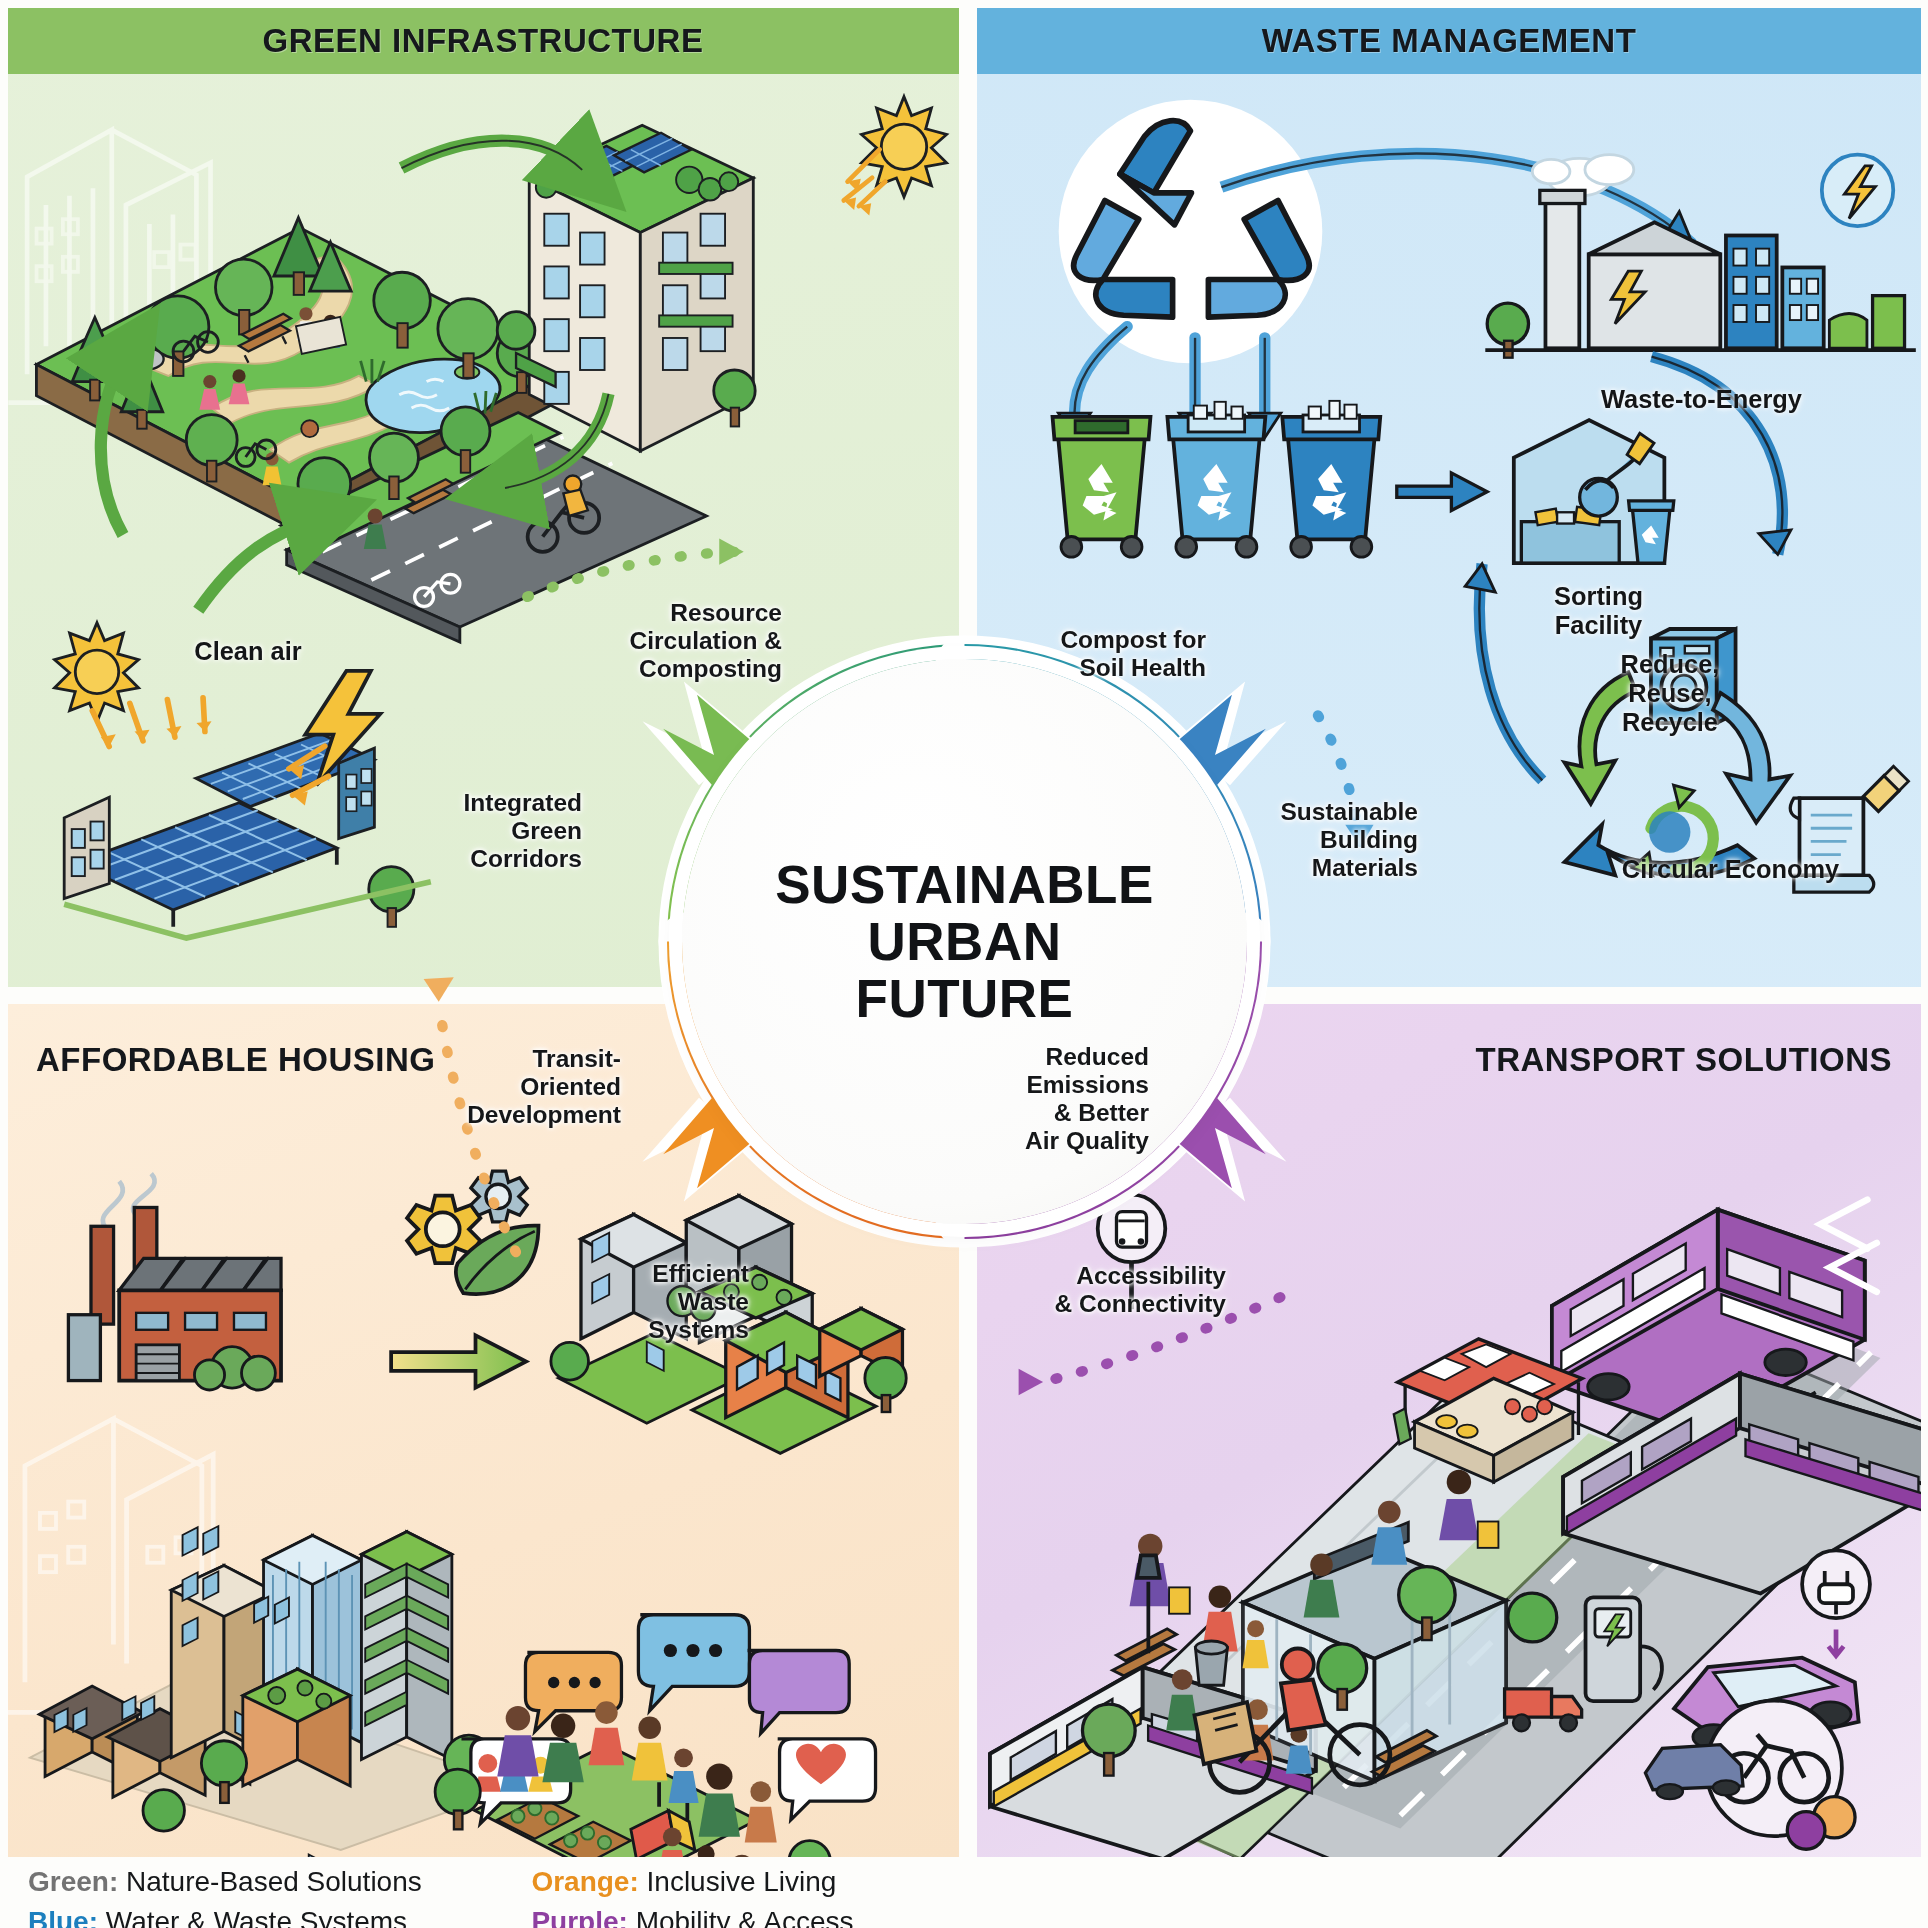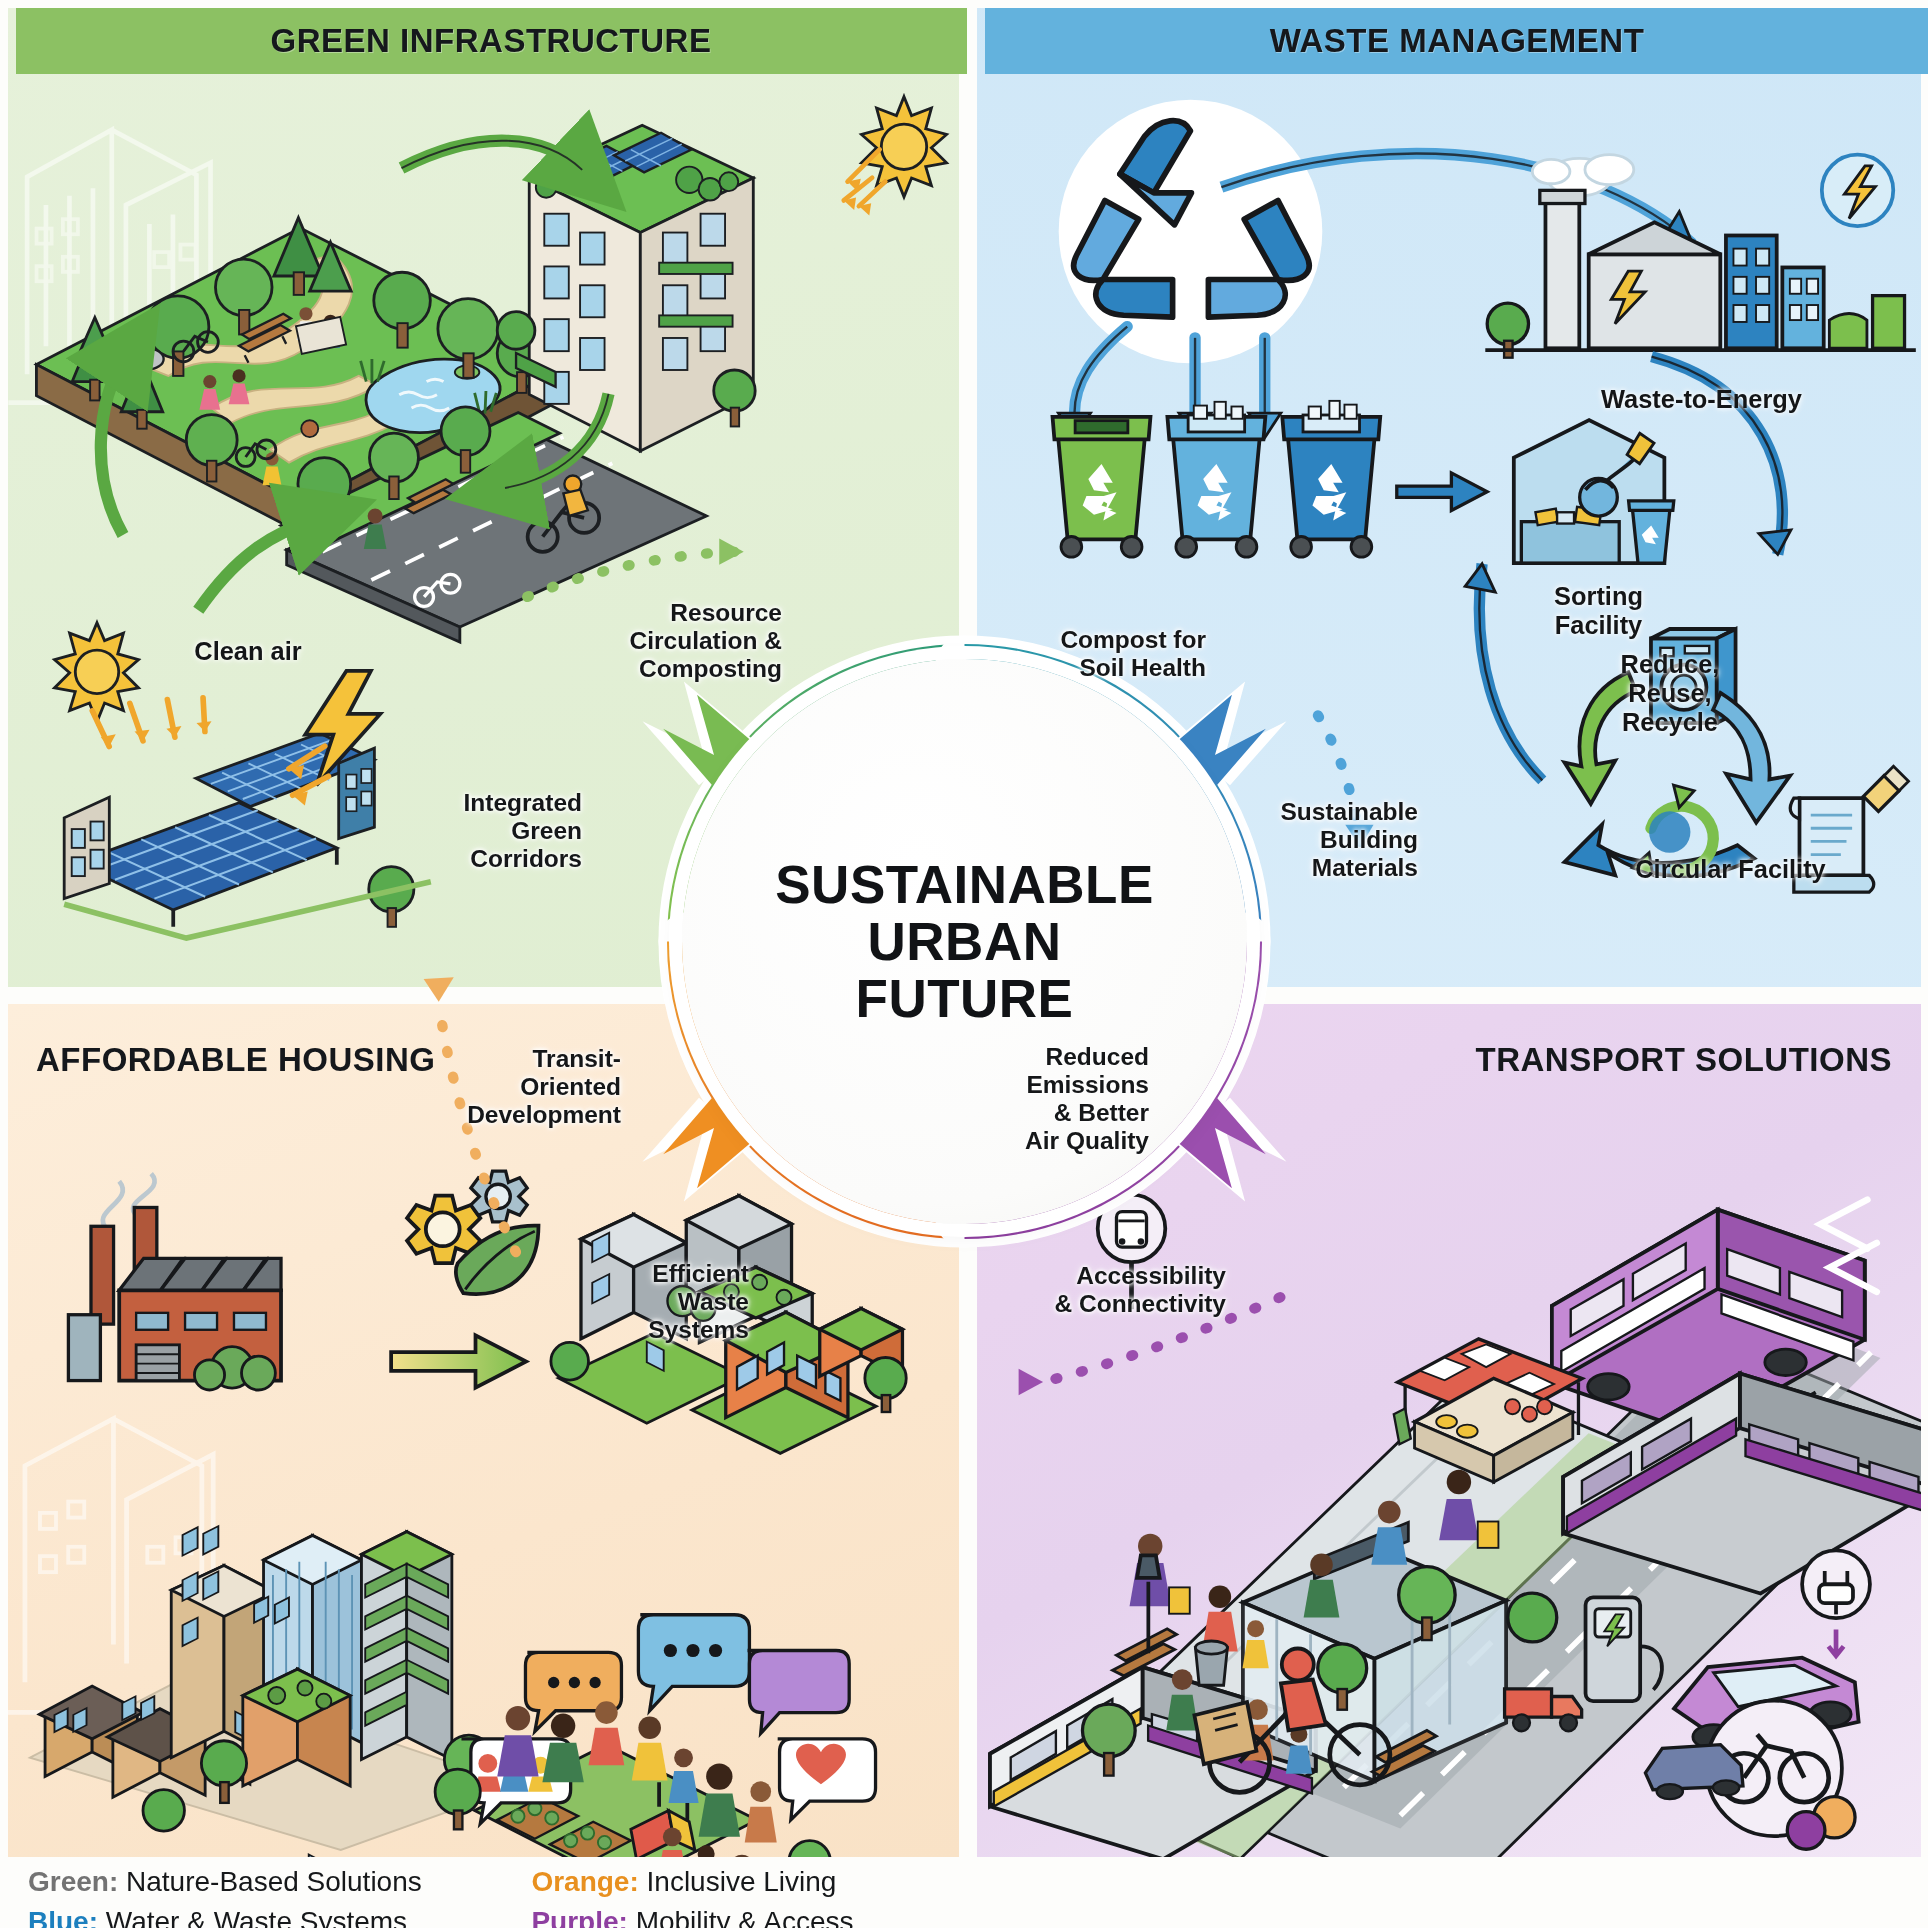--- a/index.html
+++ b/index.html
@@ -20,21 +20,21 @@
   #q-orange { left: 7.5px;    top: 1004px; width: 951px; height: 853px;  background: #fbead4; }
   #q-purple { left: 977px; top: 1004px; width: 944px; height: 853px;  background: #ecd9ef; }
 
   #q-orange .quad-inner { background: linear-gradient(160deg,#fdeedb 0%, #fbe6cd 60%, #f9e2c6 100%); }
   #q-purple .quad-inner { background: linear-gradient(150deg,#ecd6f0 0%, #e6d2ee 45%, #f2e7f6 100%); }
   #q-green  .quad-inner { background: linear-gradient(170deg,#e6f1da 0%, #e0eed2 100%); }
   #q-blue   .quad-inner { background: linear-gradient(190deg,#cfe7f7 0%, #d8ecf9 100%); }
 
   .hdr-bar {
     position: absolute; left: 0; top: 0; width: 100%; height: 66px;
-    display: flex; align-items: center; justify-content: center; margin-left: 8px;
+    display: flex; align-items: center; justify-content: center;
   }
   #hdr-green { background: #8cc163; }
   #hdr-blue  { background: #63b2dd; }
   .hdr-title {
     font-size: 33px; font-weight: 700; letter-spacing: 0.5px;
     color: #15181c; text-shadow: 0.9px 0.9px 0 rgba(255,255,255,.35);
     font-family: "Liberation Sans", sans-serif;
   }
   .hdr-free {
     position: absolute; font-size: 33px; font-weight: 700; color: #15181c;
@@ -642,21 +642,21 @@
       <g fill="none" stroke="#7cbf4d" stroke-width="12" stroke-linecap="round">
         <path d="M104 212 a34 34 0 1 1 26 44"></path>
       </g>
       <path d="M128 166 l22 6 l-16 18 Z" fill="#7cbf4d" stroke="#16181b" stroke-width="3"></path>
       <path d="M106 262 l-22 -8 l18 -16 Z" fill="#7cbf4d" stroke="#16181b" stroke-width="3"></path>
       <circle cx="124" cy="216" r="22" fill="#2d83c0" opacity=".85"></circle>
     </svg>
     <div class="slab" style="left:599px; top:642px; width:188px; white-space:pre-line;">Reduce,
 Reuse,
 Recycle</div>
-    <div class="slab" style="left:565px; top:847px; width:377px;">Circular Facility</div>
+    <div class="slab" style="left:565px; top:847px; width:377px;">Circular Economy</div>
 
     <svg class="ill" style="left:377px;top:405px;" width="565" height="424" viewBox="0 0 600 450">
       <g stroke="#2d83c0" stroke-width="12" fill="none">
         <path d="M316 -60 C430 -30 470 60 450 150"></path>
         <path d="M200 390 C150 340 124 260 136 160"></path>
       </g>
       <g stroke="#16181b" stroke-width="2.5" fill="none" opacity=".85">
         <path d="M316 -60 C430 -30 470 60 450 150"></path>
         <path d="M200 390 C150 340 124 260 136 160"></path>
       </g>

